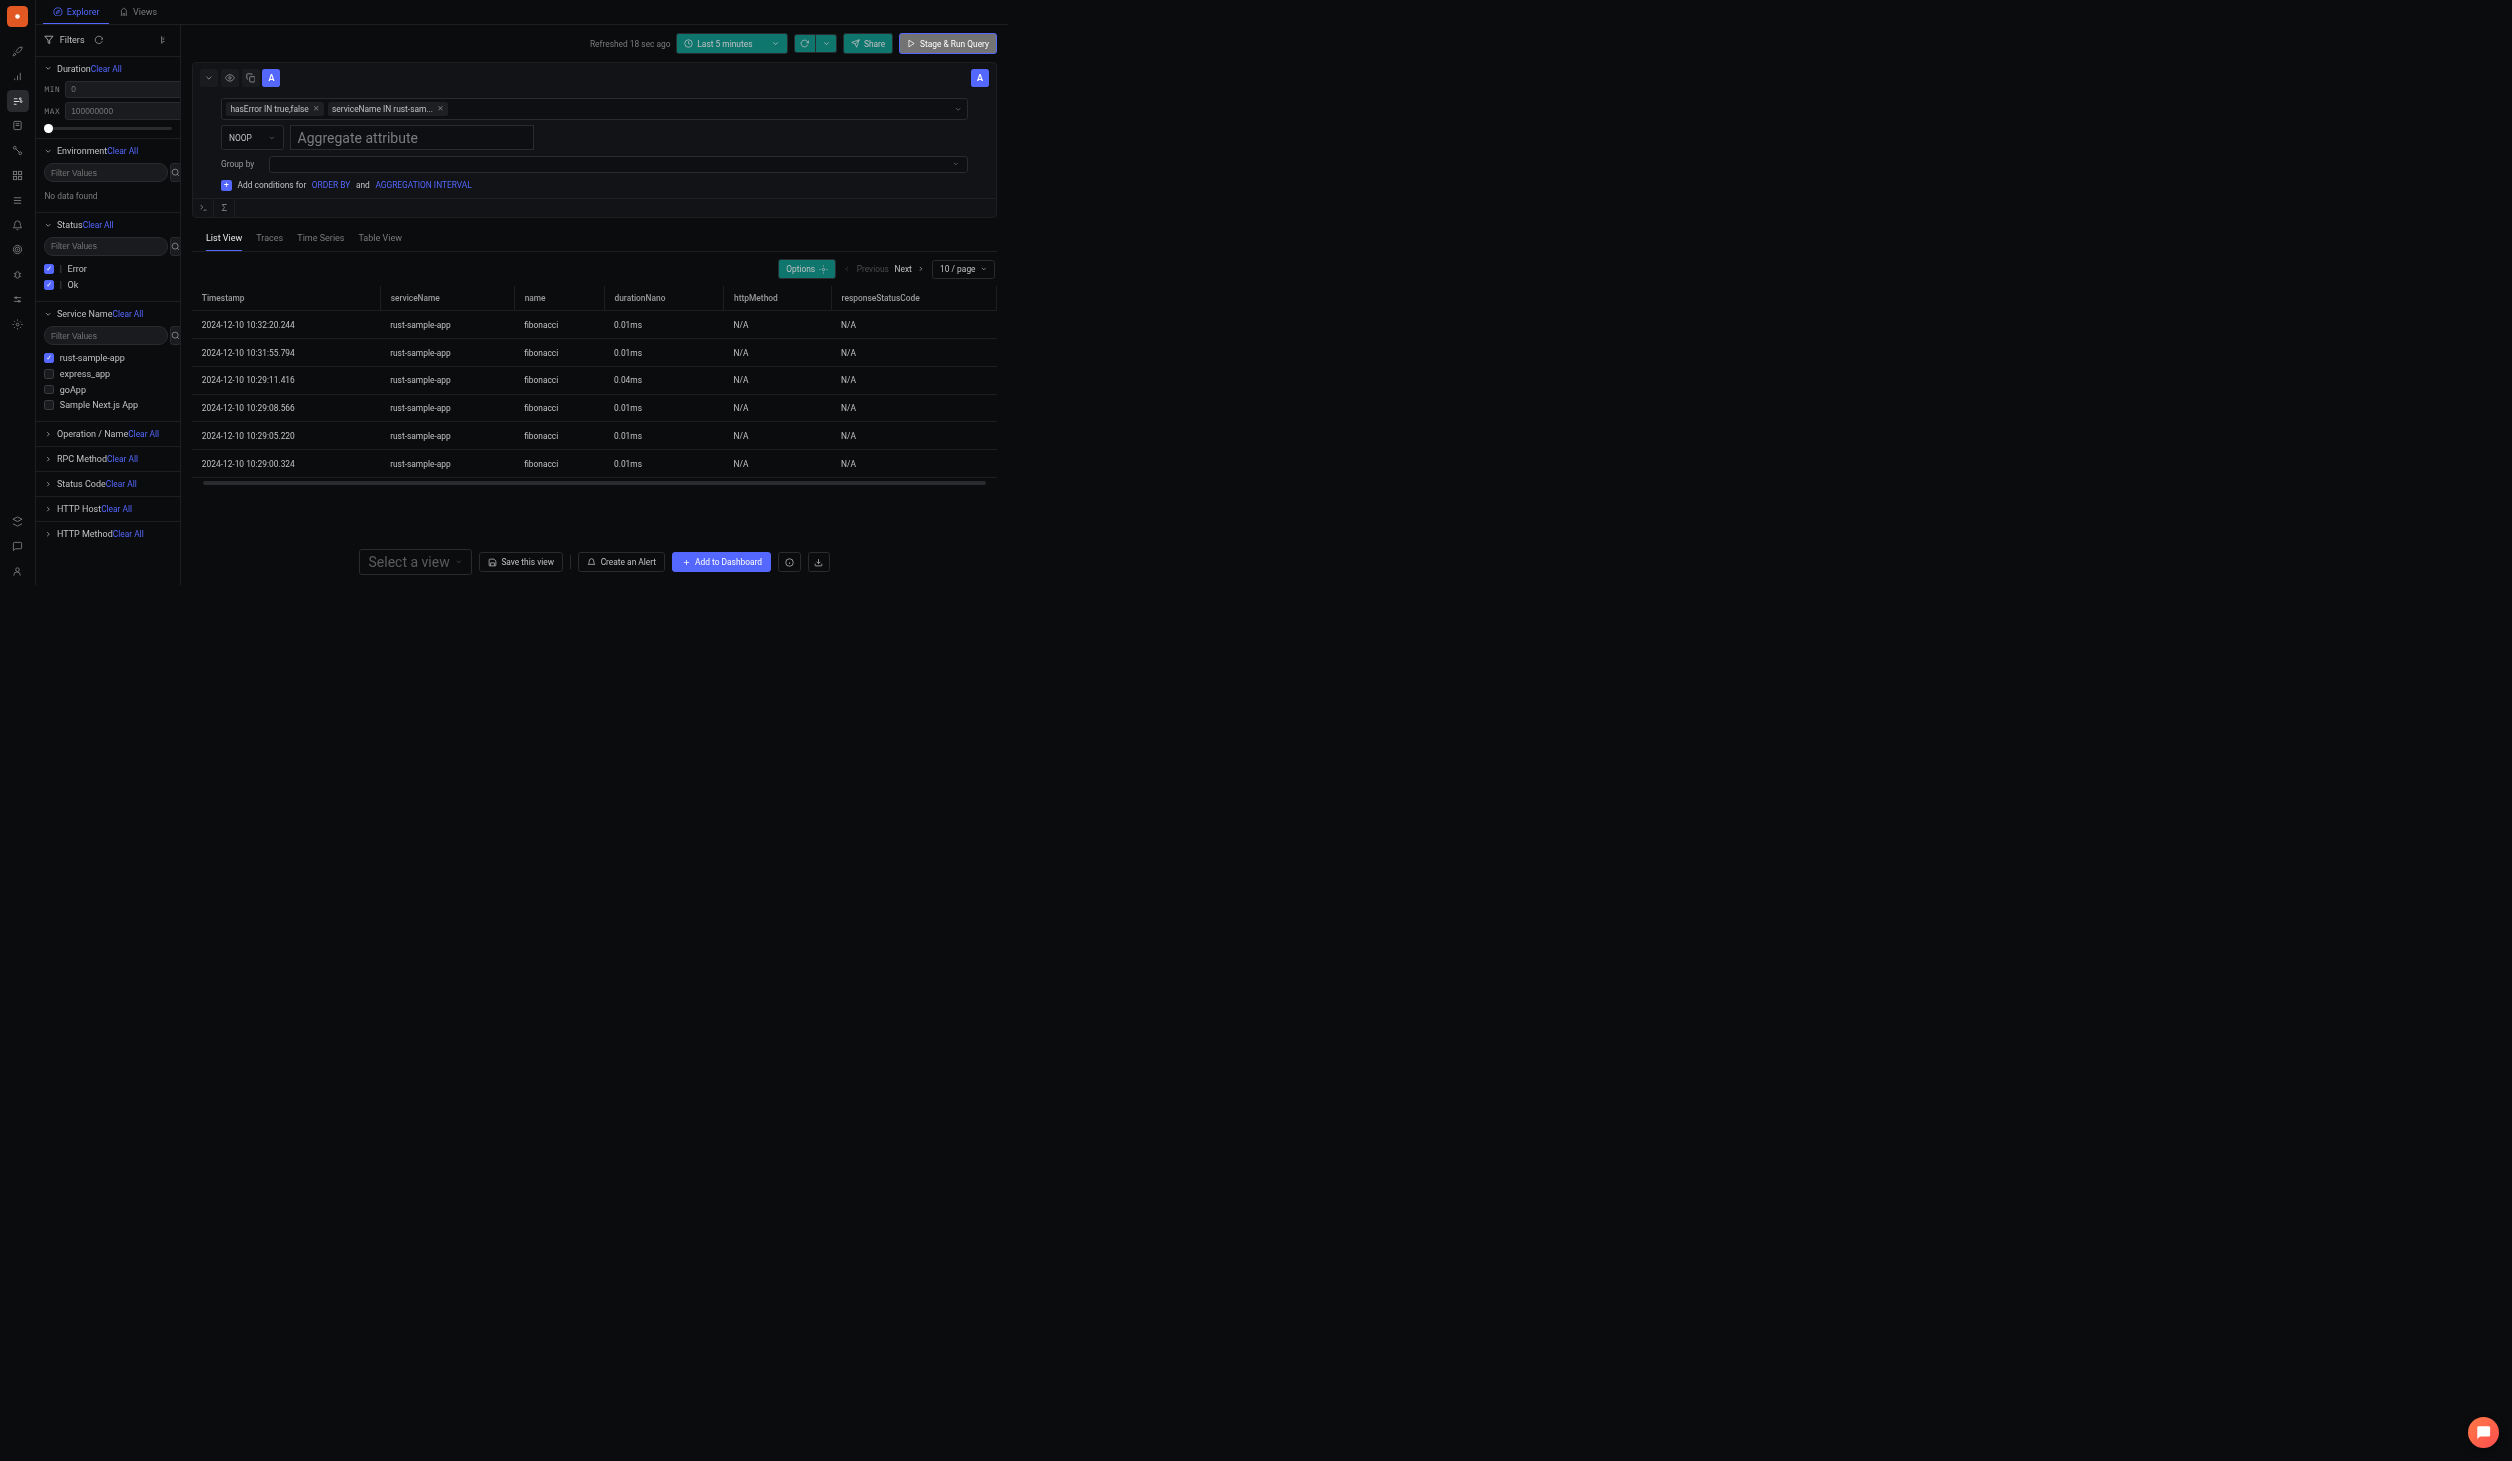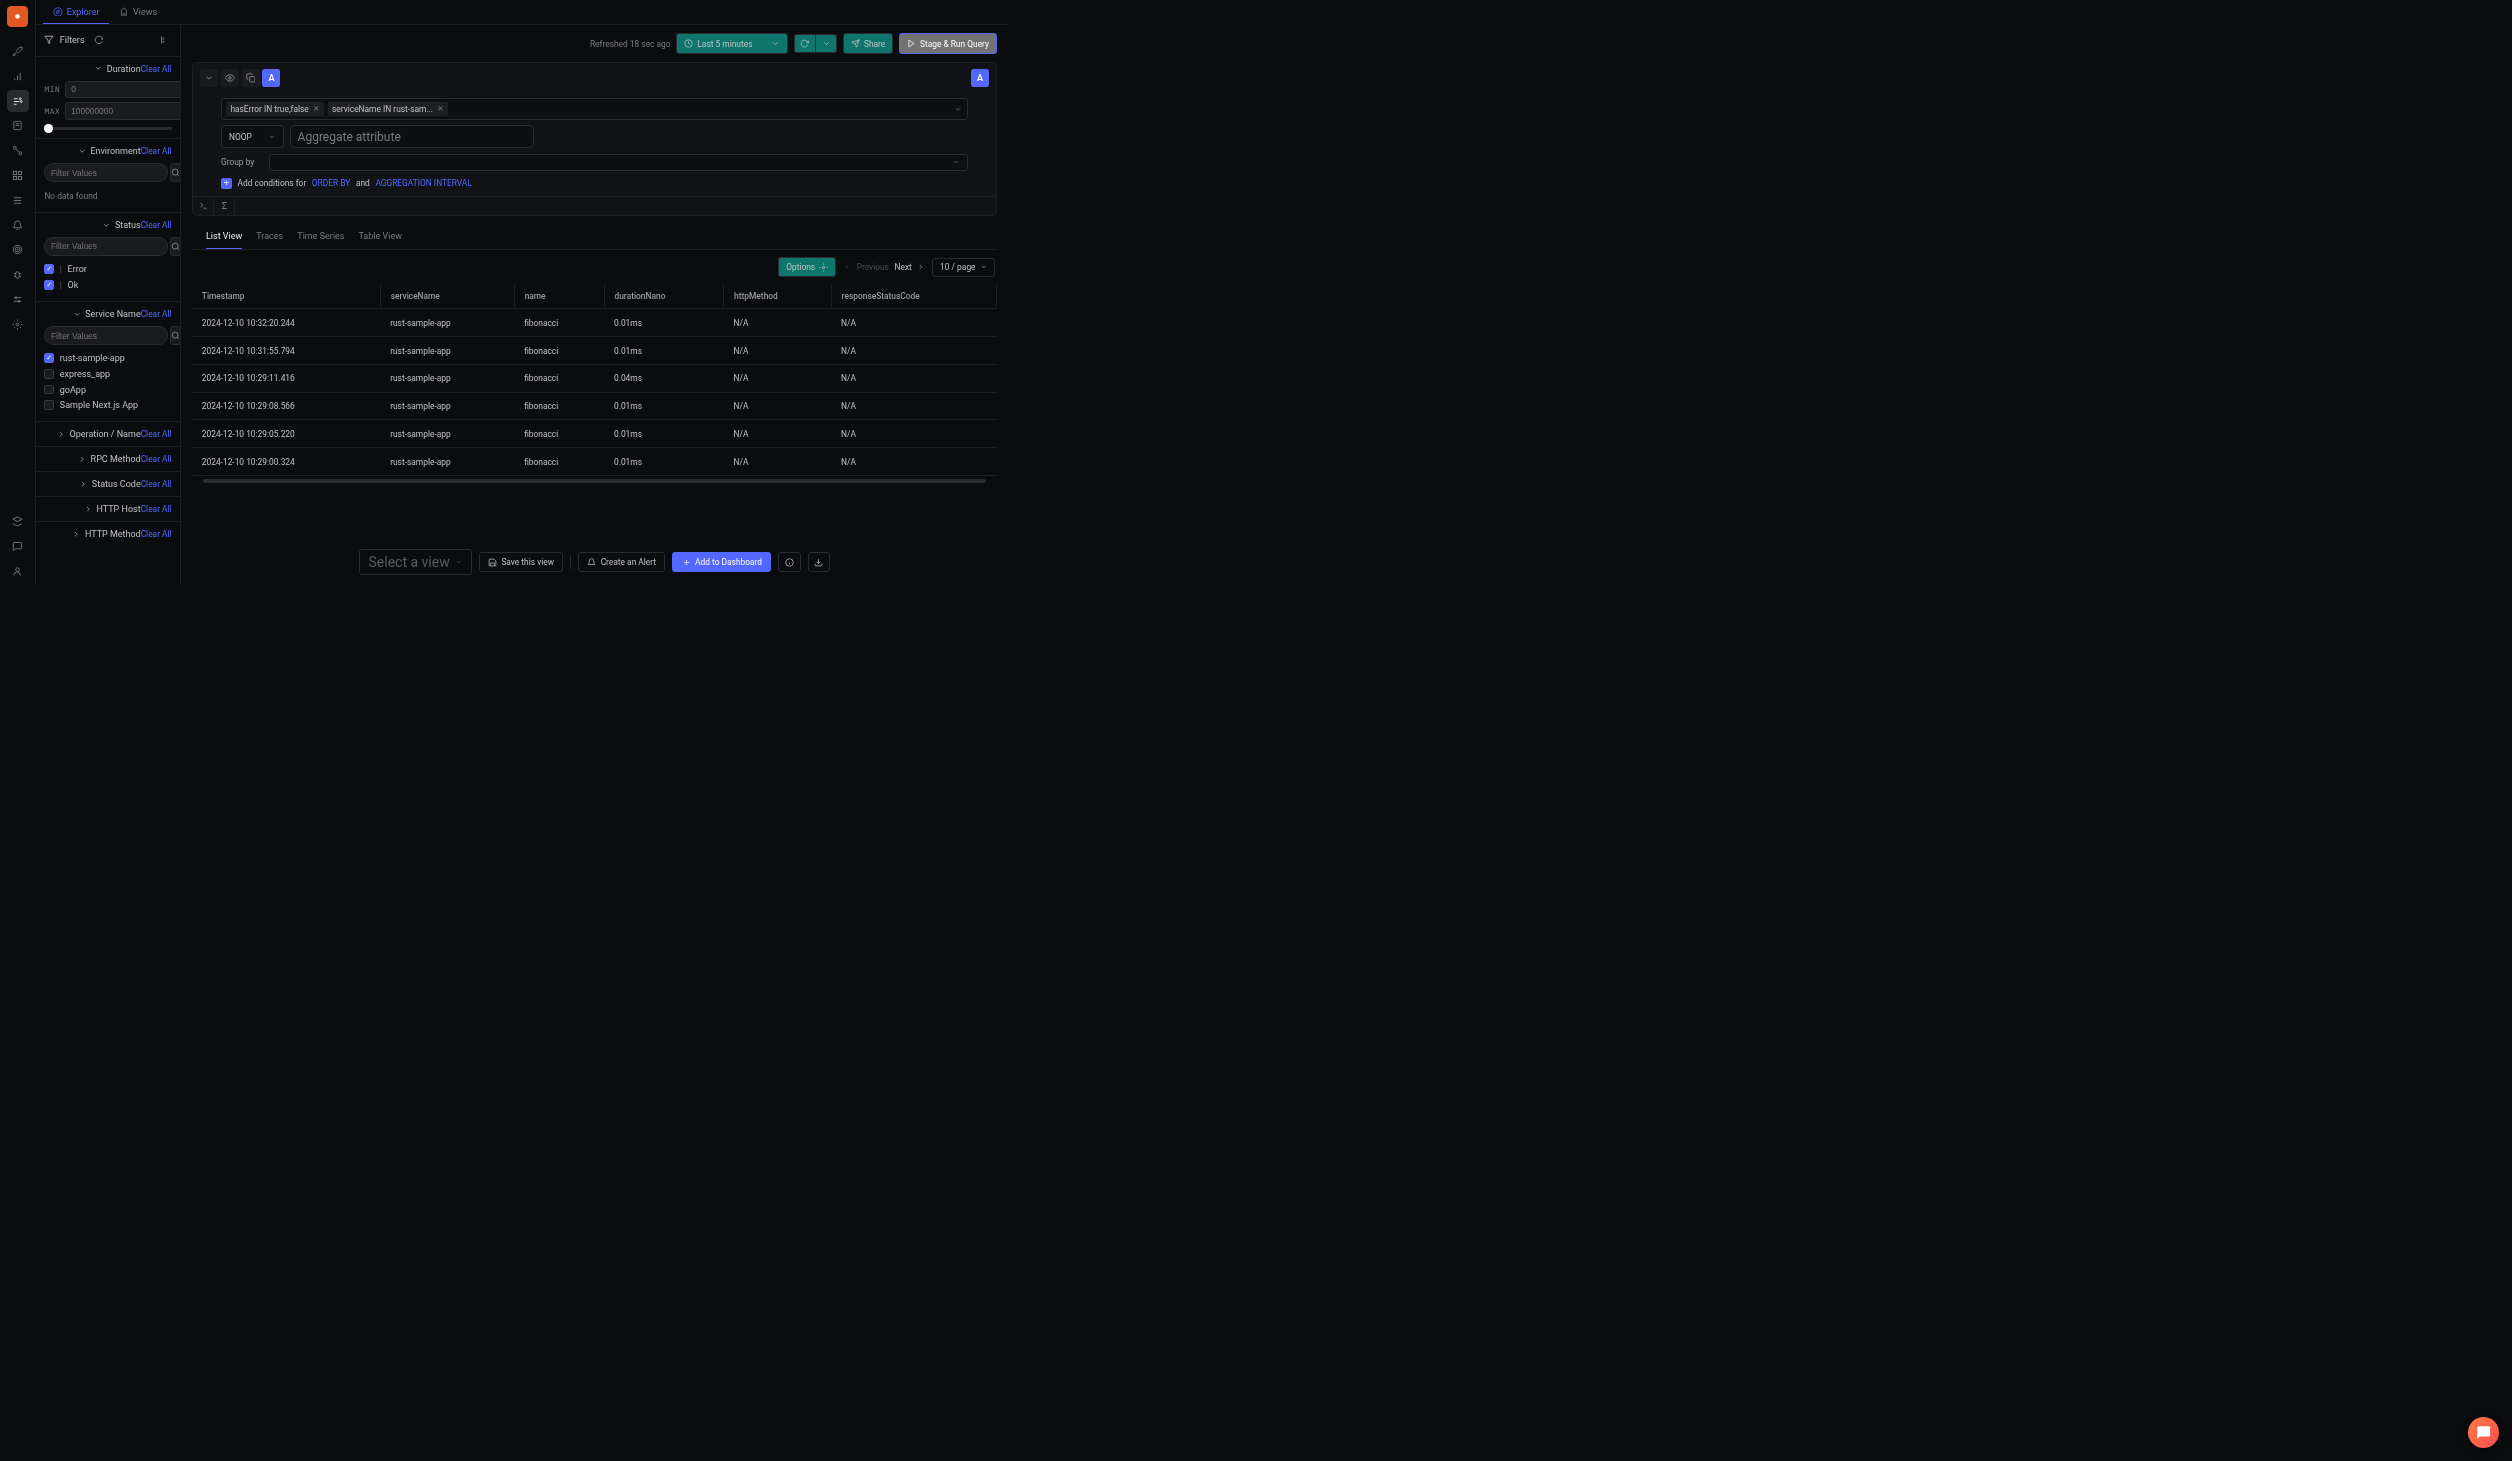--- a/index.html
+++ b/index.html
@@ -76,21 +76,21 @@
 .icon-btn {
   width: 16.7px; height: 16.7px;
   display: flex; align-items: center; justify-content: center;
   cursor: pointer;
   border-radius: 2.8px;
   color: #9a9b9d;
 }
 .icon-btn svg { width: 9.8px; height: 9.8px; }
 .filter-section { border-bottom: 0.7px solid #1e1f22; }
 .filter-head {
-  display: flex; align-items: center; justify-content: flex-end;
+  display: flex; align-items: center; justify-content: flex-start;
   padding: 7px 8.4px;
   cursor: pointer;
 }
 .filter-head .title { display: flex; align-items: center; gap: 4.2px; color: #c0c1c3; }
 .filter-head .chev { width: 8.4px; height: 8.4px; }
 .clear-all { color: #5468ff; font-size: 8.4px; cursor: pointer; }
 .filter-body { padding: 0 8.4px 8.4px; }
 .dur-row { display: flex; align-items: center; gap: 4.2px; margin-bottom: 4.2px; }
 .dur-label { font-family: monospace; font-size: 7.7px; letter-spacing: 0.7px; color: #7a7b7d; width: 19.5px; }
 .dur-input {
@@ -212,25 +212,25 @@
   border-radius: 2.8px;
   padding: 3.5px 7px;
   background: #0e0f12;
   font-size: 8.4px;
   cursor: pointer;
 }
 .select-box svg { width: 7.7px; height: 7.7px; color: #7a7b7d; }
 .input-box {
   flex: 1;
   border: 0.7px solid #2a2b2e;
-  border-radius: 5px;
+  border-radius: 0;
   padding: 3.5px 7px;
   background: #0e0f12;
   color: #7a7b7d;
-  font-size: 12px;
+  font-size: 14px;
 }
 .q-group-label { width: 42px; font-size: 8.4px; color: #9a9b9d; display: flex; align-items: center; }
 .add-cond-row {
   display: flex; align-items: center; gap: 5.6px;
   margin-top: 7px;
   font-size: 8.4px;
 }
 .add-cond-row .plus {
   width: 11px; height: 11px;
   background: #5468ff;

